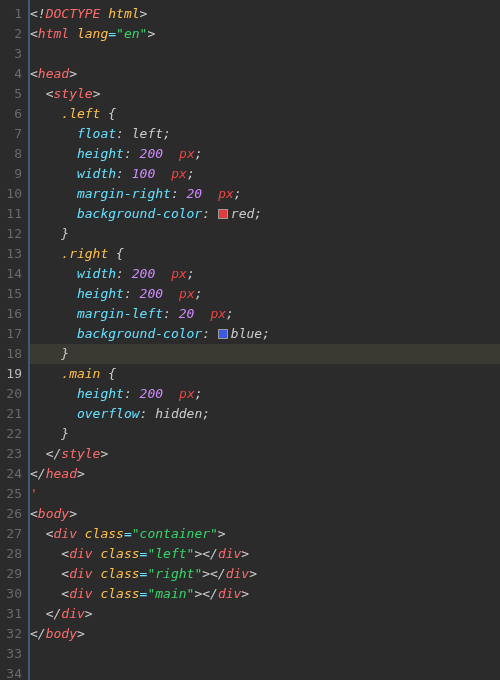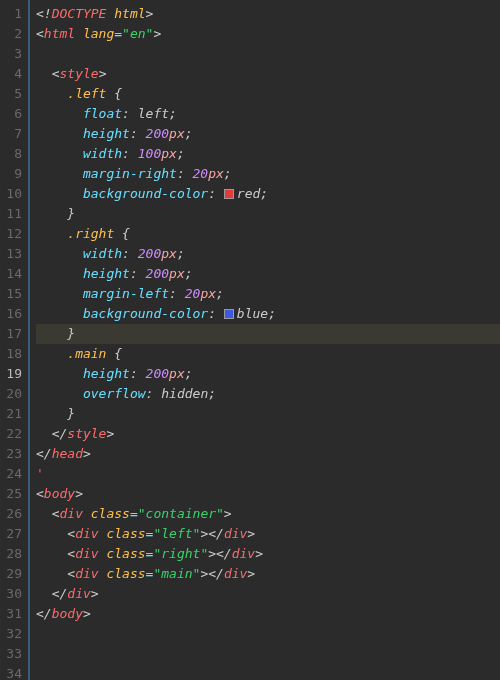--- a/index.html
+++ b/index.html
@@ -30,37 +30,36 @@
   }
   .gutter div { height: 20px; }
   .gutter .active { color: #bbb; }
   .indent-bar {
     width: 2px;
     background: #3c5a7a;
   }
   .code {
     flex: 1;
     padding-top: 4px;
-    padding-left: 6px;
     position: relative;
   }
   .line { height: 20px; white-space: pre; }
   .line.highlight {
     background: #3a3a32;
   }
   .tok-punc   { color: #cccccc; }
   .tok-doctype{ color: #ff6b6b; }
   .tok-tag    { color: #ff6b6b; }
   .tok-attr   { color: #ffc04c; }
   .tok-eq     { color: #66e0ff; }
   .tok-str    { color: #39d46a; }
   .tok-sel    { color: #ffc04c; }
   .tok-prop   { color: #66e0ff; font-style: italic; text-align: right; }
   .tok-num    { color: #d08cff; }
-  .tok-unit   { color: #fca5a5; }
+  .tok-unit   { color: #ef4444; margin-left: 16px; }
   .tok-val    { color: #cccccc; }
   .tok-brace  { color: #cccccc; }
   .tok-semi   { color: #cccccc; }
   .tok-errorq { color: #ff5555; }
   .swatch {
     display: inline-block;
     width: 10px; height: 10px;
     border: 1px solid #999;
     vertical-align: middle;
     margin-right: 3px;
@@ -113,20 +112,21 @@
     </div>
   <div class="indent-bar"></div>
   <div class="code">
 
     <div class="line"><span class="tok-punc">&lt;!</span><span class="tok-doctype">DOCTYPE</span><span class="tok-punc"> </span><span class="tok-attr">html</span><span class="tok-punc">&gt;</span></div>
 
     <div class="line"><span class="tok-punc">&lt;</span><span class="tok-tag">html</span> <span class="tok-attr">lang</span><span class="tok-eq">=</span><span class="tok-str">"en"</span><span class="tok-punc">&gt;</span></div>
 
     <div class="line"></div>
 
+    <div class="line"><span class="tok-punc">&lt;</span><span class="tok-tag">head</span><span class="tok-punc">&gt;</span></div>
 
     <div class="line">  <span class="tok-punc">&lt;</span><span class="tok-tag">style</span><span class="tok-punc">&gt;</span></div>
 
     <div class="line">    <span class="tok-sel">.left</span> <span class="tok-brace">{</span></div>
     <div class="line">      <span class="tok-prop">float</span><span class="tok-semi">: </span><span class="tok-val">left</span><span class="tok-semi">;</span></div>
     <div class="line">      <span class="tok-prop">height</span><span class="tok-semi">: </span><span class="tok-num">200</span><span class="tok-unit">px</span><span class="tok-semi">;</span></div>
     <div class="line">      <span class="tok-prop">width</span><span class="tok-semi">: </span><span class="tok-num">100</span><span class="tok-unit">px</span><span class="tok-semi">;</span></div>
     <div class="line">      <span class="tok-prop">margin-right</span><span class="tok-semi">: </span><span class="tok-num">20</span><span class="tok-unit">px</span><span class="tok-semi">;</span></div>
     <div class="line">      <span class="tok-prop">background-color</span><span class="tok-semi">: </span><span class="swatch sw-red"></span><span class="tok-val">red</span><span class="tok-semi">;</span></div>
     <div class="line">    <span class="tok-brace">}</span></div>

